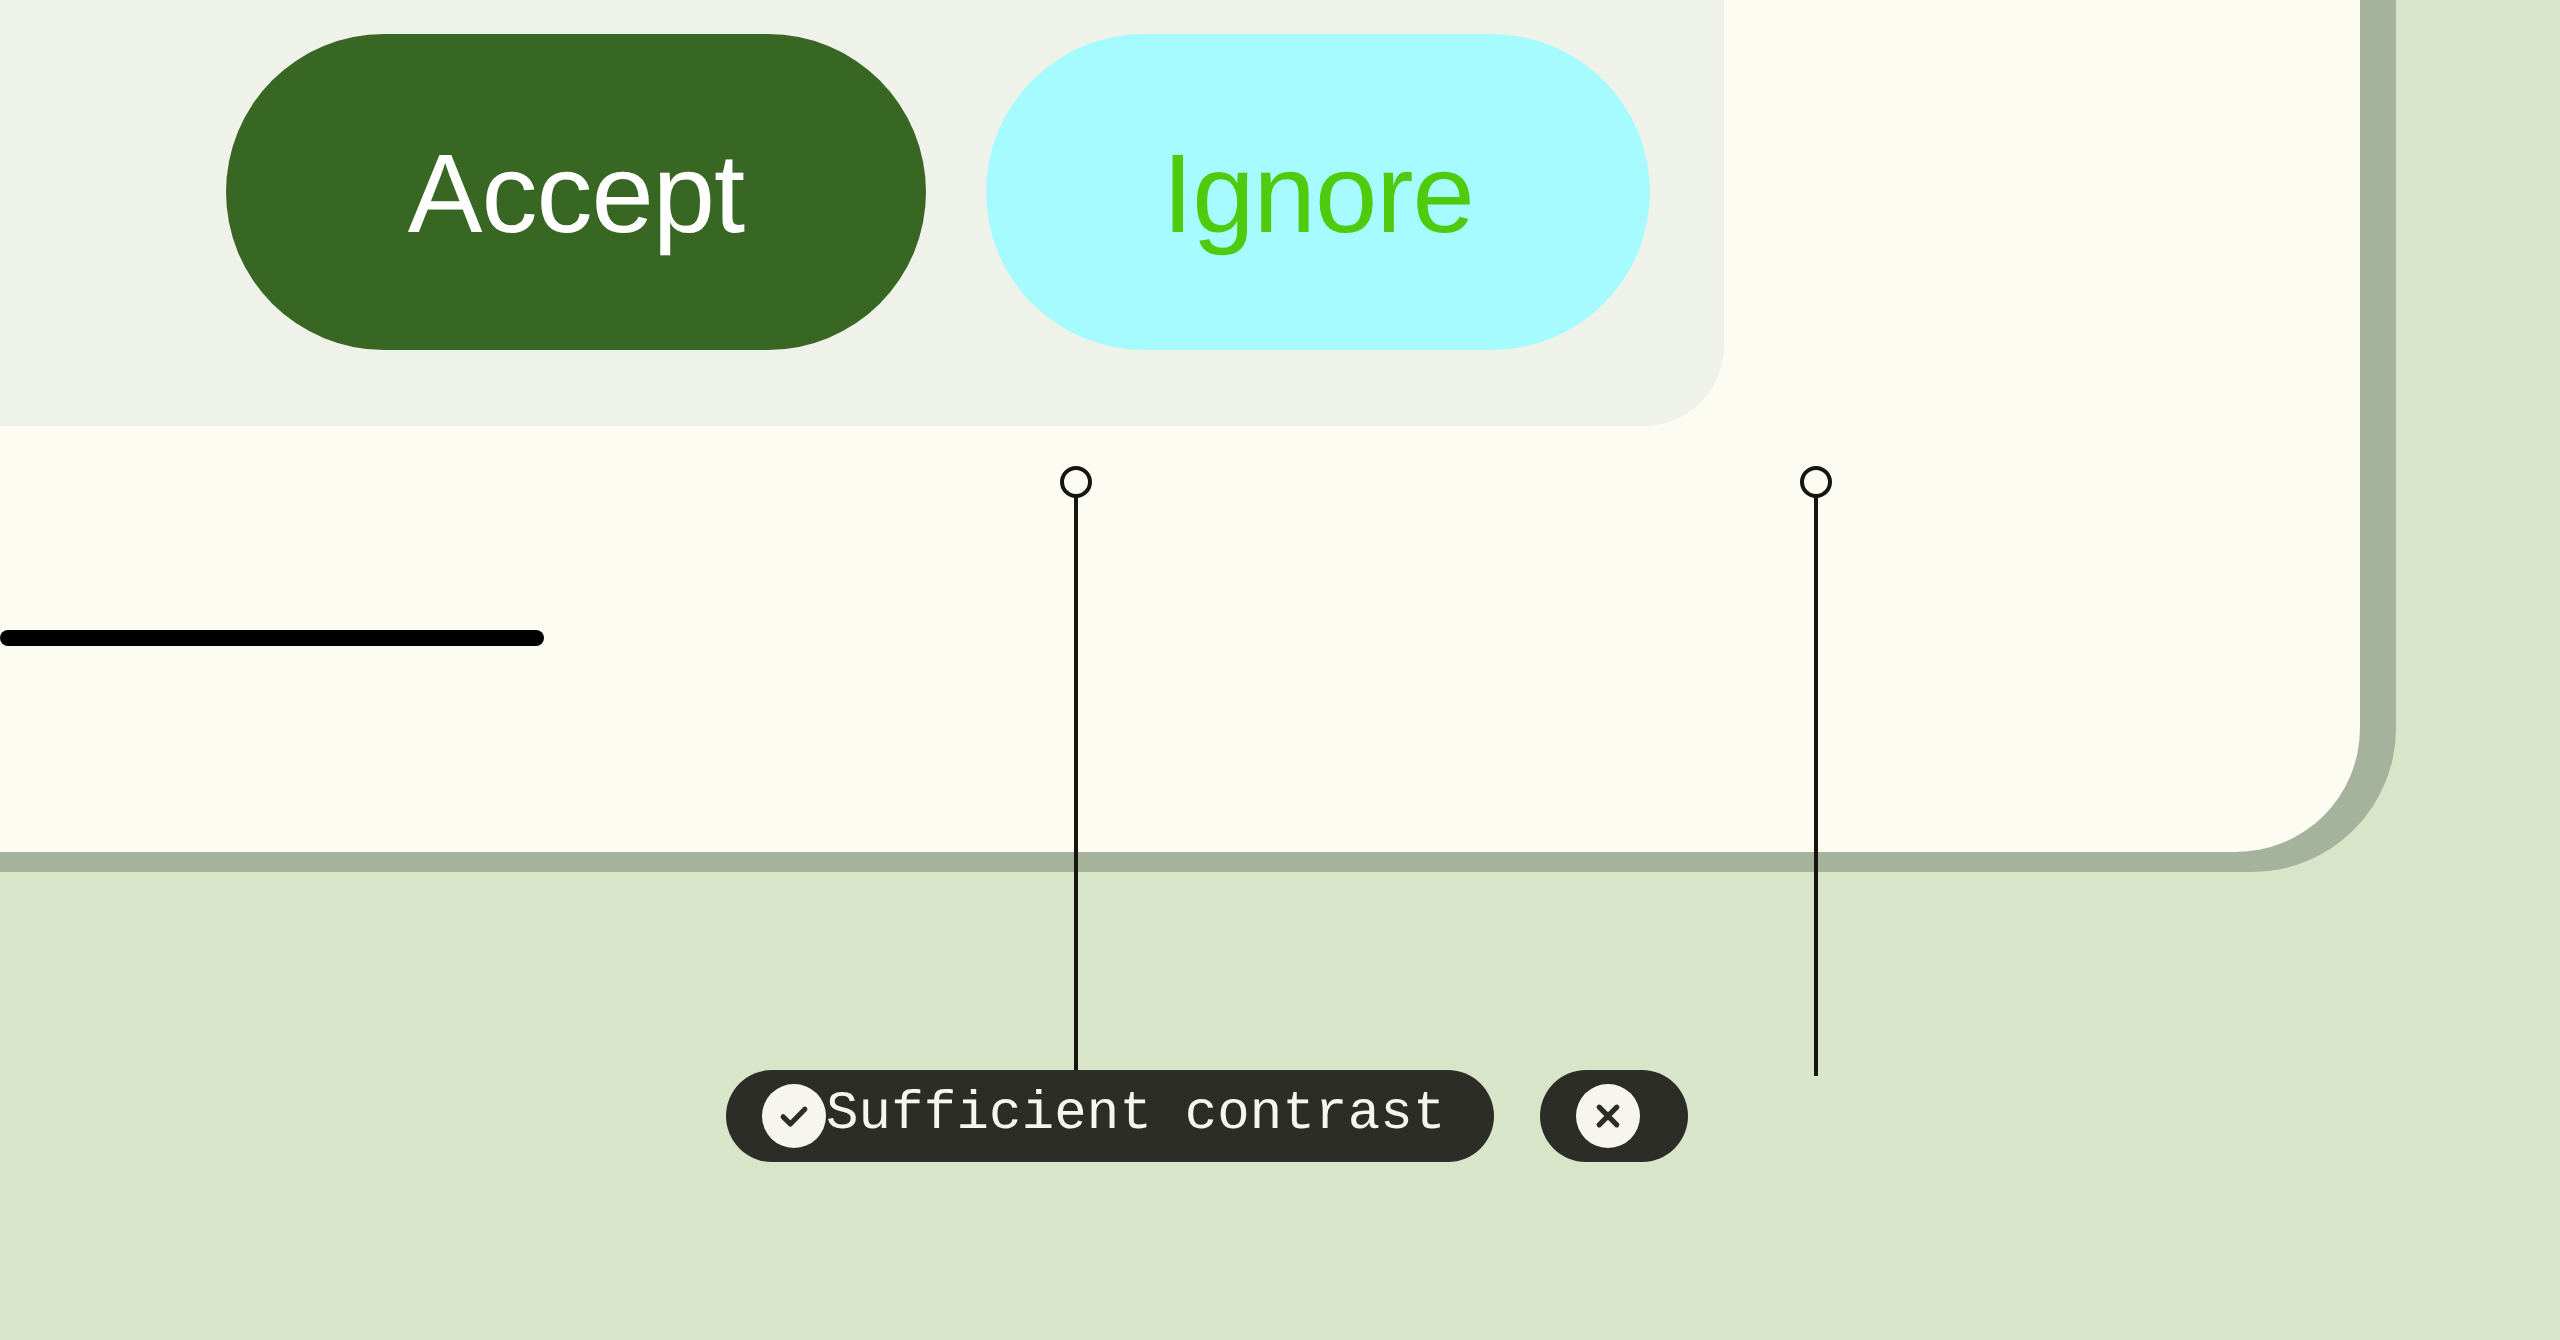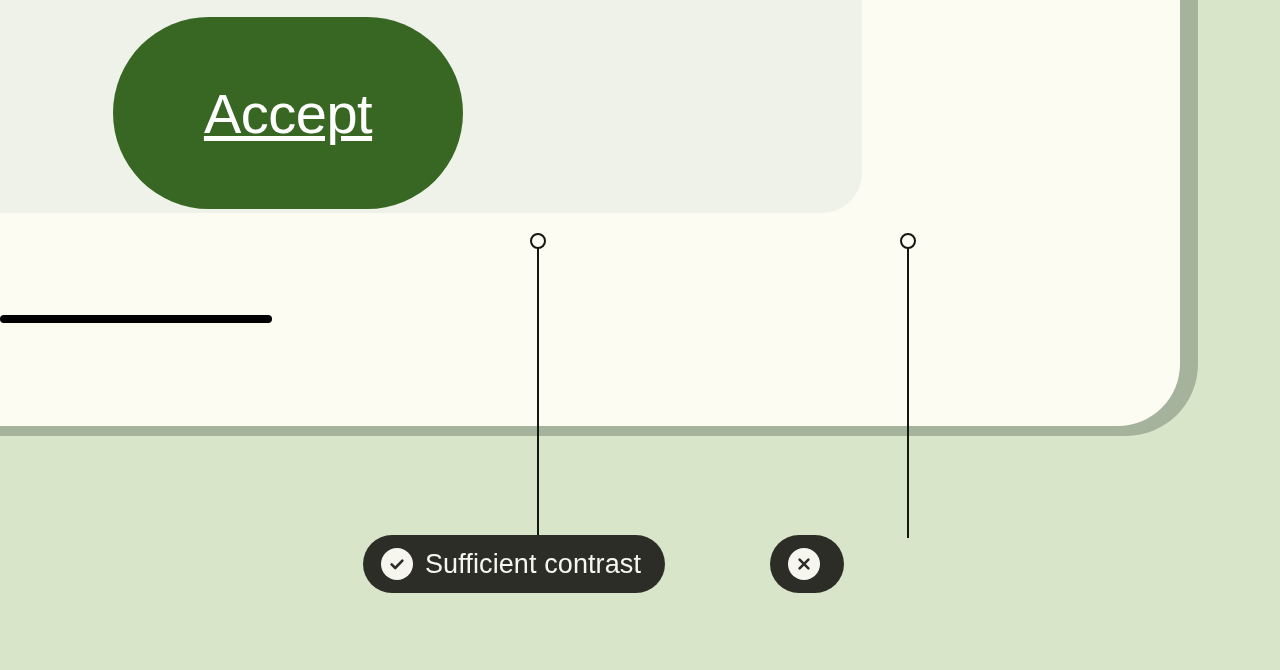--- a/index.html
+++ b/index.html
@@ -48,32 +48,31 @@
     top: 44px;
     width: 1302px;
     height: 239px;
     border-radius: 26px 26px 40px 40px;
   }
 
   
   .btn {
     position: absolute;
     top: 87px;
-    height: 192px;
+    height: 158px;
     border: none;
     border-radius: 999px;
     font-family: "Liberation Sans", sans-serif;
     font-size: 56px;
     letter-spacing: -0.5px;
     display: flex;
     align-items: center;
     justify-content: center;
     padding: 0;
     cursor: pointer;
-    text-decoration: underline;
   }
   .btn-accept {
     left: 363px;
     width: 350px;
     background: #386623;
     color: #ffffff;
   }
   .btn-ignore {
     left: 743px;
     width: 332px;
@@ -109,28 +108,28 @@
     border-radius: 50%;
     background: transparent;
     box-sizing: border-box;
   }
   .callout-dot-left  { left: 530px; top: 233px; }
   .callout-dot-right { left: 900px; top: 233px; }
 
   .tag {
     position: absolute;
     top: 535px;
-    height: 58px;
+    height: 46px;
     background: #2d2d28;
     border-radius: 999px;
     display: flex;
     align-items: center;
-    gap: 12px;
     padding: 0 24px 0 18px;
     box-sizing: border-box;
+    font-family: Liberation Mono, monospace;
   }
   .tag-left  { left: 363px; }
   .tag-right { left: 770px; }
 
   .tag-label {
     font-size: 27px;
     color: #f6f6ee;
     letter-spacing: 0.1px;
     white-space: nowrap;
   }
@@ -155,20 +154,21 @@
   <div class="device-bezel"></div>
 
   <div class="device-screen">
 
     <div class="card card-main">
       
     </div>
 
     <button class="btn btn-accept">Accept</button>
 
+    <button class="btn btn-ignore">Ignore</button>
 
     <div class="home-indicator"></div>
   </div>
 
   <div class="callout-line callout-line-left"></div>
   <div class="callout-dot  callout-dot-left"></div>
 
   <div class="callout-line callout-line-right"></div>
   <div class="callout-dot  callout-dot-right"></div>
 

